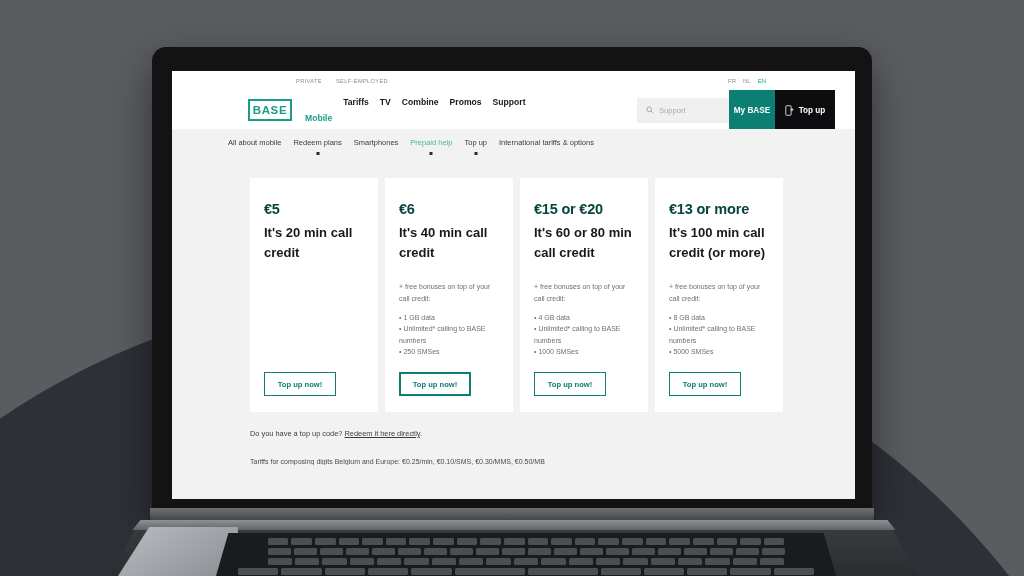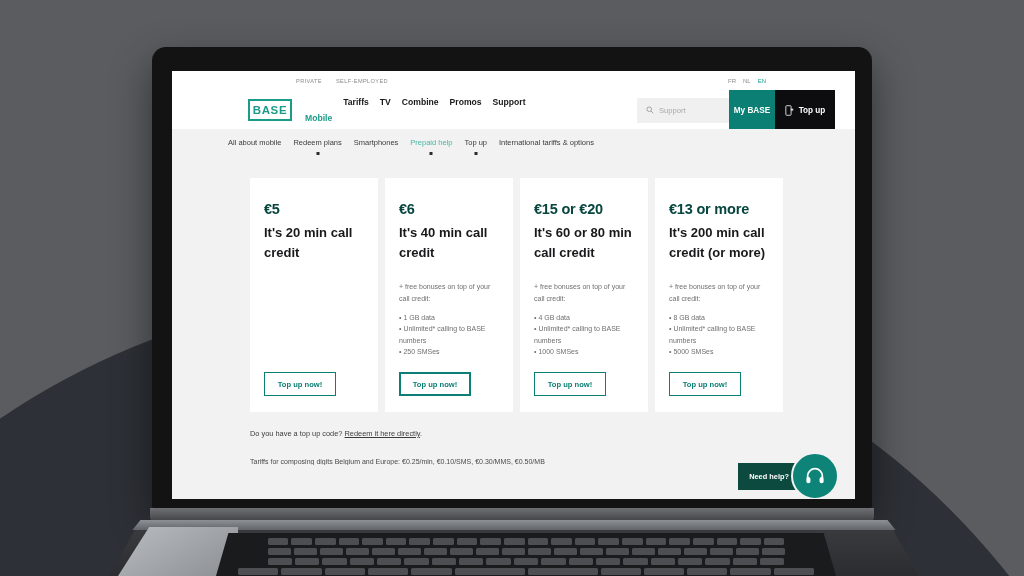--- a/index.html
+++ b/index.html
@@ -441,49 +441,39 @@
             <ul class="card-list">
               <li>4 GB data</li>
               <li>Unlimited* calling to BASE numbers</li>
               <li>1000 SMSes</li>
             </ul>
             <button class="card-btn">Top up now!</button>
           </div>
 
           <div class="card">
             <div class="card-price">€13 or more</div>
-            <div class="card-sub">It's 200 min call credit (or more)</div>
+            <div class="card-sub">It's 100 min call credit (or more)</div>
             <div class="card-bonus">+ free bonuses on top of your call credit:</div>
             <ul class="card-list">
               <li>8 GB data</li>
               <li>Unlimited* calling to BASE numbers</li>
               <li>5000 SMSes</li>
             </ul>
             <button class="card-btn">Top up now!</button>
           </div>
 
         </div>
 
         <div class="redeem">
           <span>Do you have a top up code?</span>
           <a href="#">Redeem it here directly</a><span>.</span>
         </div>
 
         <div class="fineprint">Tariffs for composing digits Belgium and Europe: €0.25/min, €0.10/SMS, €0.30/MMS, €0.50/MB</div>
 
-        <div class="chat-widget">
-          <div class="chat-label">Need help?</div>
-          <div class="chat-bubble">
-            <svg class="headset-icon" viewBox="0 0 24 24">
-              <path d="M4 14v-2a8 8 0 0 1 16 0v2" fill="none" stroke="#ffffff" stroke-width="1.9" stroke-linecap="round"></path>
-              <rect x="2.6" y="13" width="4.4" height="7" rx="2" fill="#ffffff"></rect>
-              <rect x="17" y="13" width="4.4" height="7" rx="2" fill="#ffffff"></rect>
-            </svg>
-          </div>
-        </div>
       </div>
 
     </div>
   </div>
 
   <div class="laptop-hinge"></div>
   <div class="laptop-base"></div>
   <div class="laptop-base-edge"></div>
   <div class="palmrest"></div>
   <div class="keyboard">

